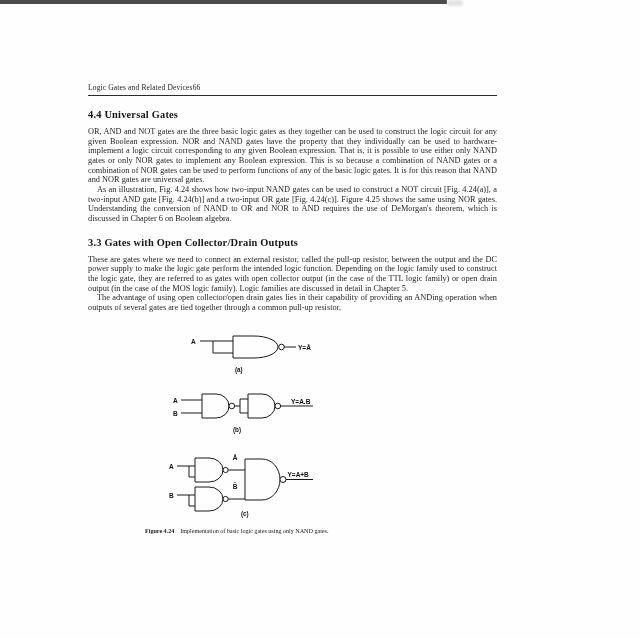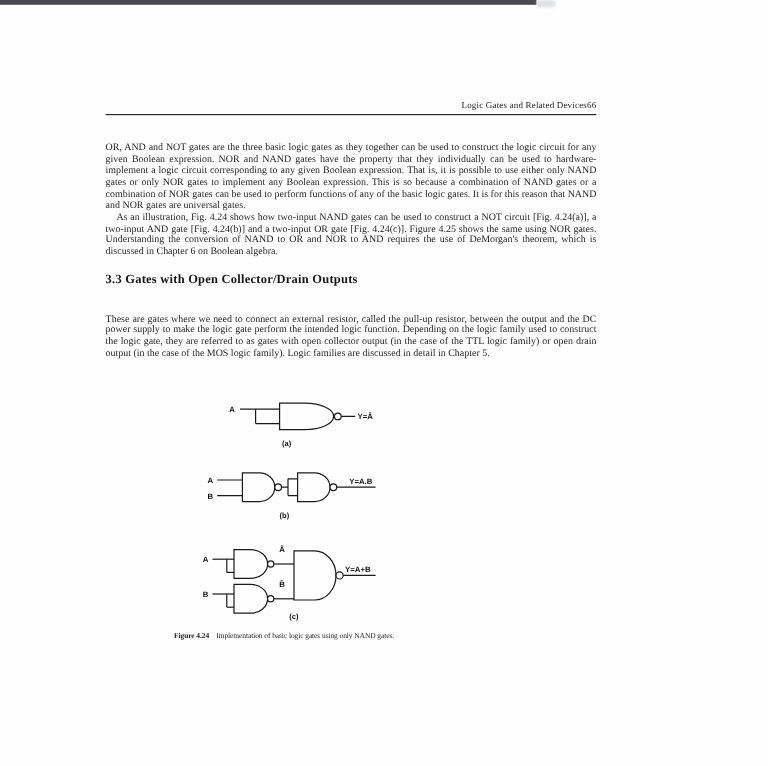--- a/index.html
+++ b/index.html
@@ -9,28 +9,28 @@
     font-family:"Liberation Serif", serif;
     color:#1d1d1d;
   }
   
   .top-bar { position:absolute; left:0; top:0; width:447px; height:4px; background:#4a4a4d; }
   .top-smudge { position:absolute; left:447px; top:0; width:16px; height:6px;
     background:#c9cdd1; opacity:.55; filter:blur(1px); border-radius:2px; }
 
   
   .content { position:absolute; left:88px; top:83px; width:409px; }
-  .running-header { display:flex; justify-content:flex-end; align-items:baseline;
+  .running-header { display:flex; justify-content:flex-start; align-items:baseline;
     font-size:7.5px; letter-spacing:.15px; color:#222; }
   .rule { margin-top:3px; border-bottom:1.4px solid #2b2b2b; }
   .section-heading { font-size:10.4px; font-weight:bold; letter-spacing:.2px;
     margin:13px 0 0 0; color:#161616; }
   .content p { font-size:8.3px; line-height:9.65px; text-align:justify;
     margin:0; color:#1f1f1f; }
-  p.after-heading { margin-top:22px; }
+  p.after-heading { margin-top:7px; }
   p.indent { text-indent:9px; }
 
   
   .circuit { position:absolute; }
   .circuit-a { left:185px; top:330px; }
   .circuit-b { left:170px; top:390px; }
   .circuit-c { left:165px; top:450px; }
   .circuit line, .circuit path { stroke:#1a1a1a; stroke-width:1; fill:none; }
   .circuit path.gate { fill:#fefefe; }
   .circuit circle { stroke:#1a1a1a; stroke-width:1; fill:#fefefe; }
@@ -50,25 +50,27 @@
   <div class="top-bar"></div>
   <div class="top-smudge"></div>
 
   <div class="content">
     <div class="running-header">
       <span>Logic Gates and Related Devices</span>
       <span>66</span>
     </div>
     <div class="rule"></div>
 
+    <div class="section-heading">4.4  Universal Gates</div>
     <p class="after-heading">OR, AND and NOT gates are the three basic logic gates as they together can be used to construct the logic circuit for any given Boolean expression. NOR and NAND gates have the property that they individually can be used to hardware-implement a logic circuit corresponding to any given Boolean expression. That is, it is possible to use either only NAND gates or only NOR gates to implement any Boolean expression. This is so because a combination of NAND gates or a combination of NOR gates can be used to perform functions of any of the basic logic gates. It is for this reason that NAND and NOR gates are universal gates.</p>
     <p class="indent">As an illustration, Fig. 4.24 shows how two-input NAND gates can be used to construct a NOT circuit [Fig. 4.24(a)], a two-input AND gate [Fig. 4.24(b)] and a two-input OR gate [Fig. 4.24(c)]. Figure 4.25 shows the same using NOR gates. Understanding the conversion of NAND to OR and NOR to AND requires the use of DeMorgan's theorem, which is discussed in Chapter 6 on Boolean algebra.</p>
 
     <div class="section-heading">3.3  Gates with Open Collector/Drain Outputs</div>
     <p class="after-heading">These are gates where we need to connect an external resistor, called the pull-up resistor, between the output and the DC power supply to make the logic gate perform the intended logic function. Depending on the logic family used to construct the logic gate, they are referred to as gates with open collector output (in the case of the TTL logic family) or open drain output (in the case of the MOS logic family). Logic families are discussed in detail in Chapter 5.</p>
+    <p class="indent">The advantage of using open collector/open drain gates lies in their capability of providing an ANDing operation when outputs of several gates are tied together through a common pull-up resistor,</p>
   </div>
 
   <svg class="circuit circuit-a" width="140" height="46" viewBox="0 0 140 46">
     <text x="6" y="13.5">A</text>
     <line x1="15" y1="11" x2="48" y2="11"></line>
     <line x1="28" y1="11" x2="28" y2="23"></line>
     <line x1="28" y1="23" x2="48" y2="23"></line>
     <path class="gate" d="M48,6 H69 A24,11 0 0 1 69,28 H48 Z"></path>
     <circle cx="96.5" cy="17" r="2.8"></circle>
     <line x1="99.3" y1="17" x2="111" y2="17"></line>

